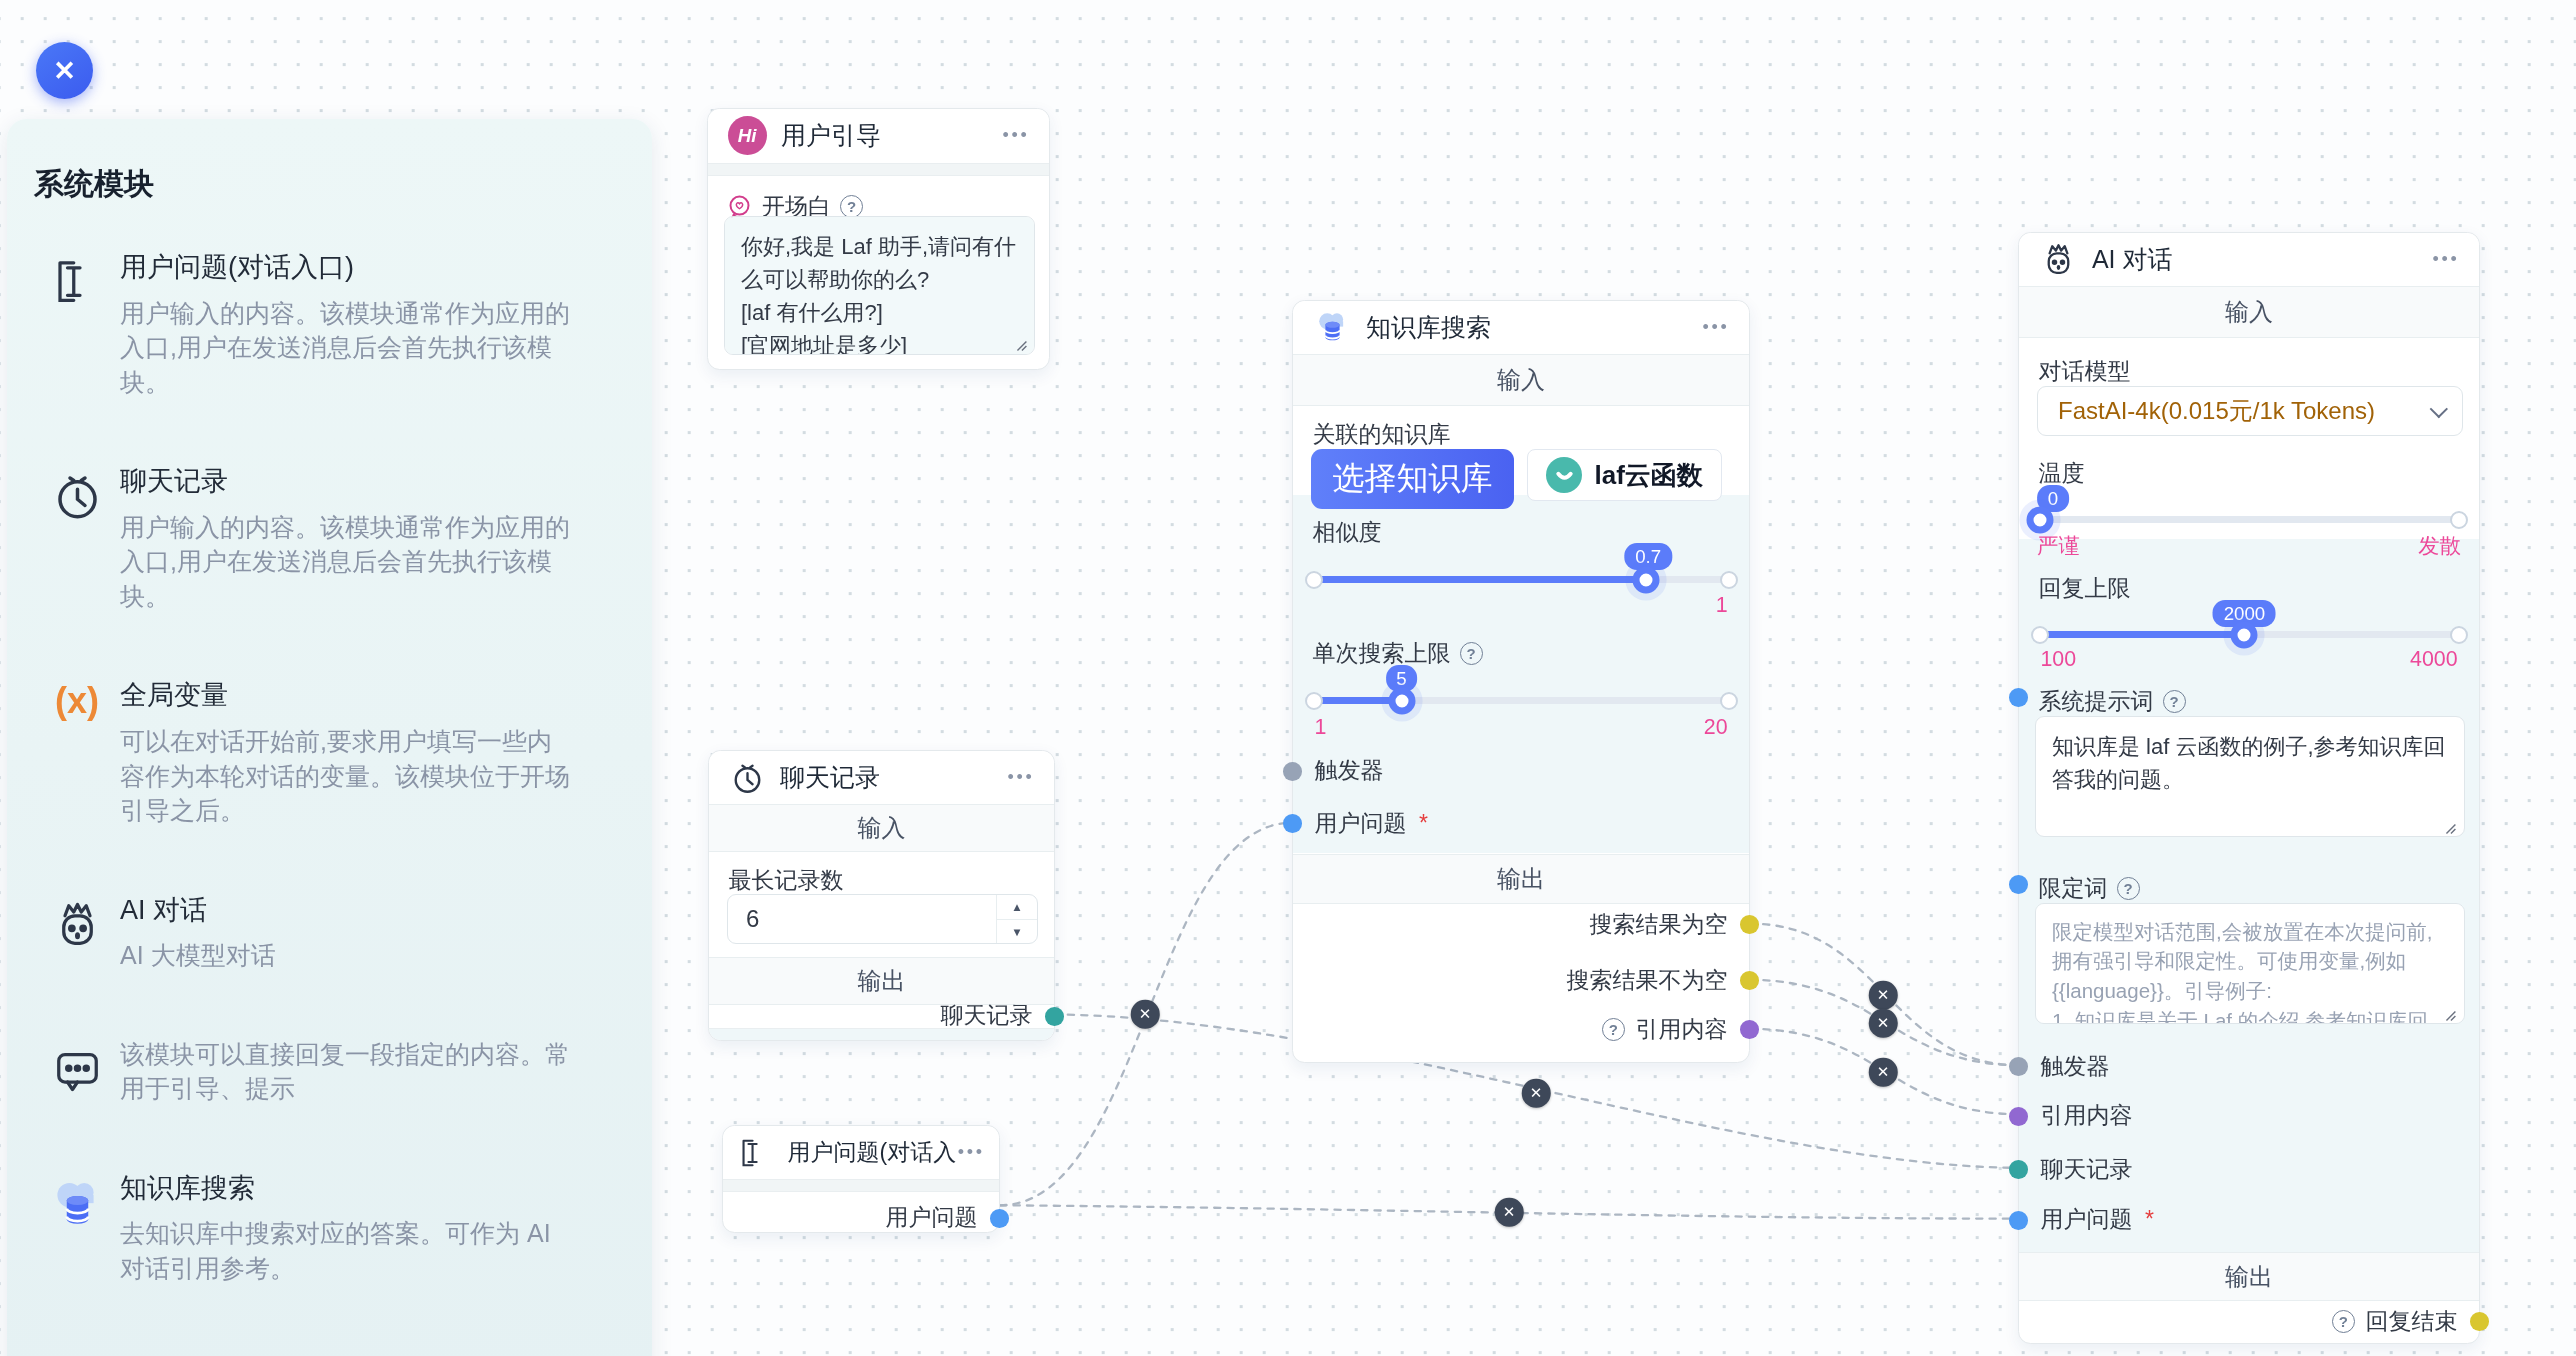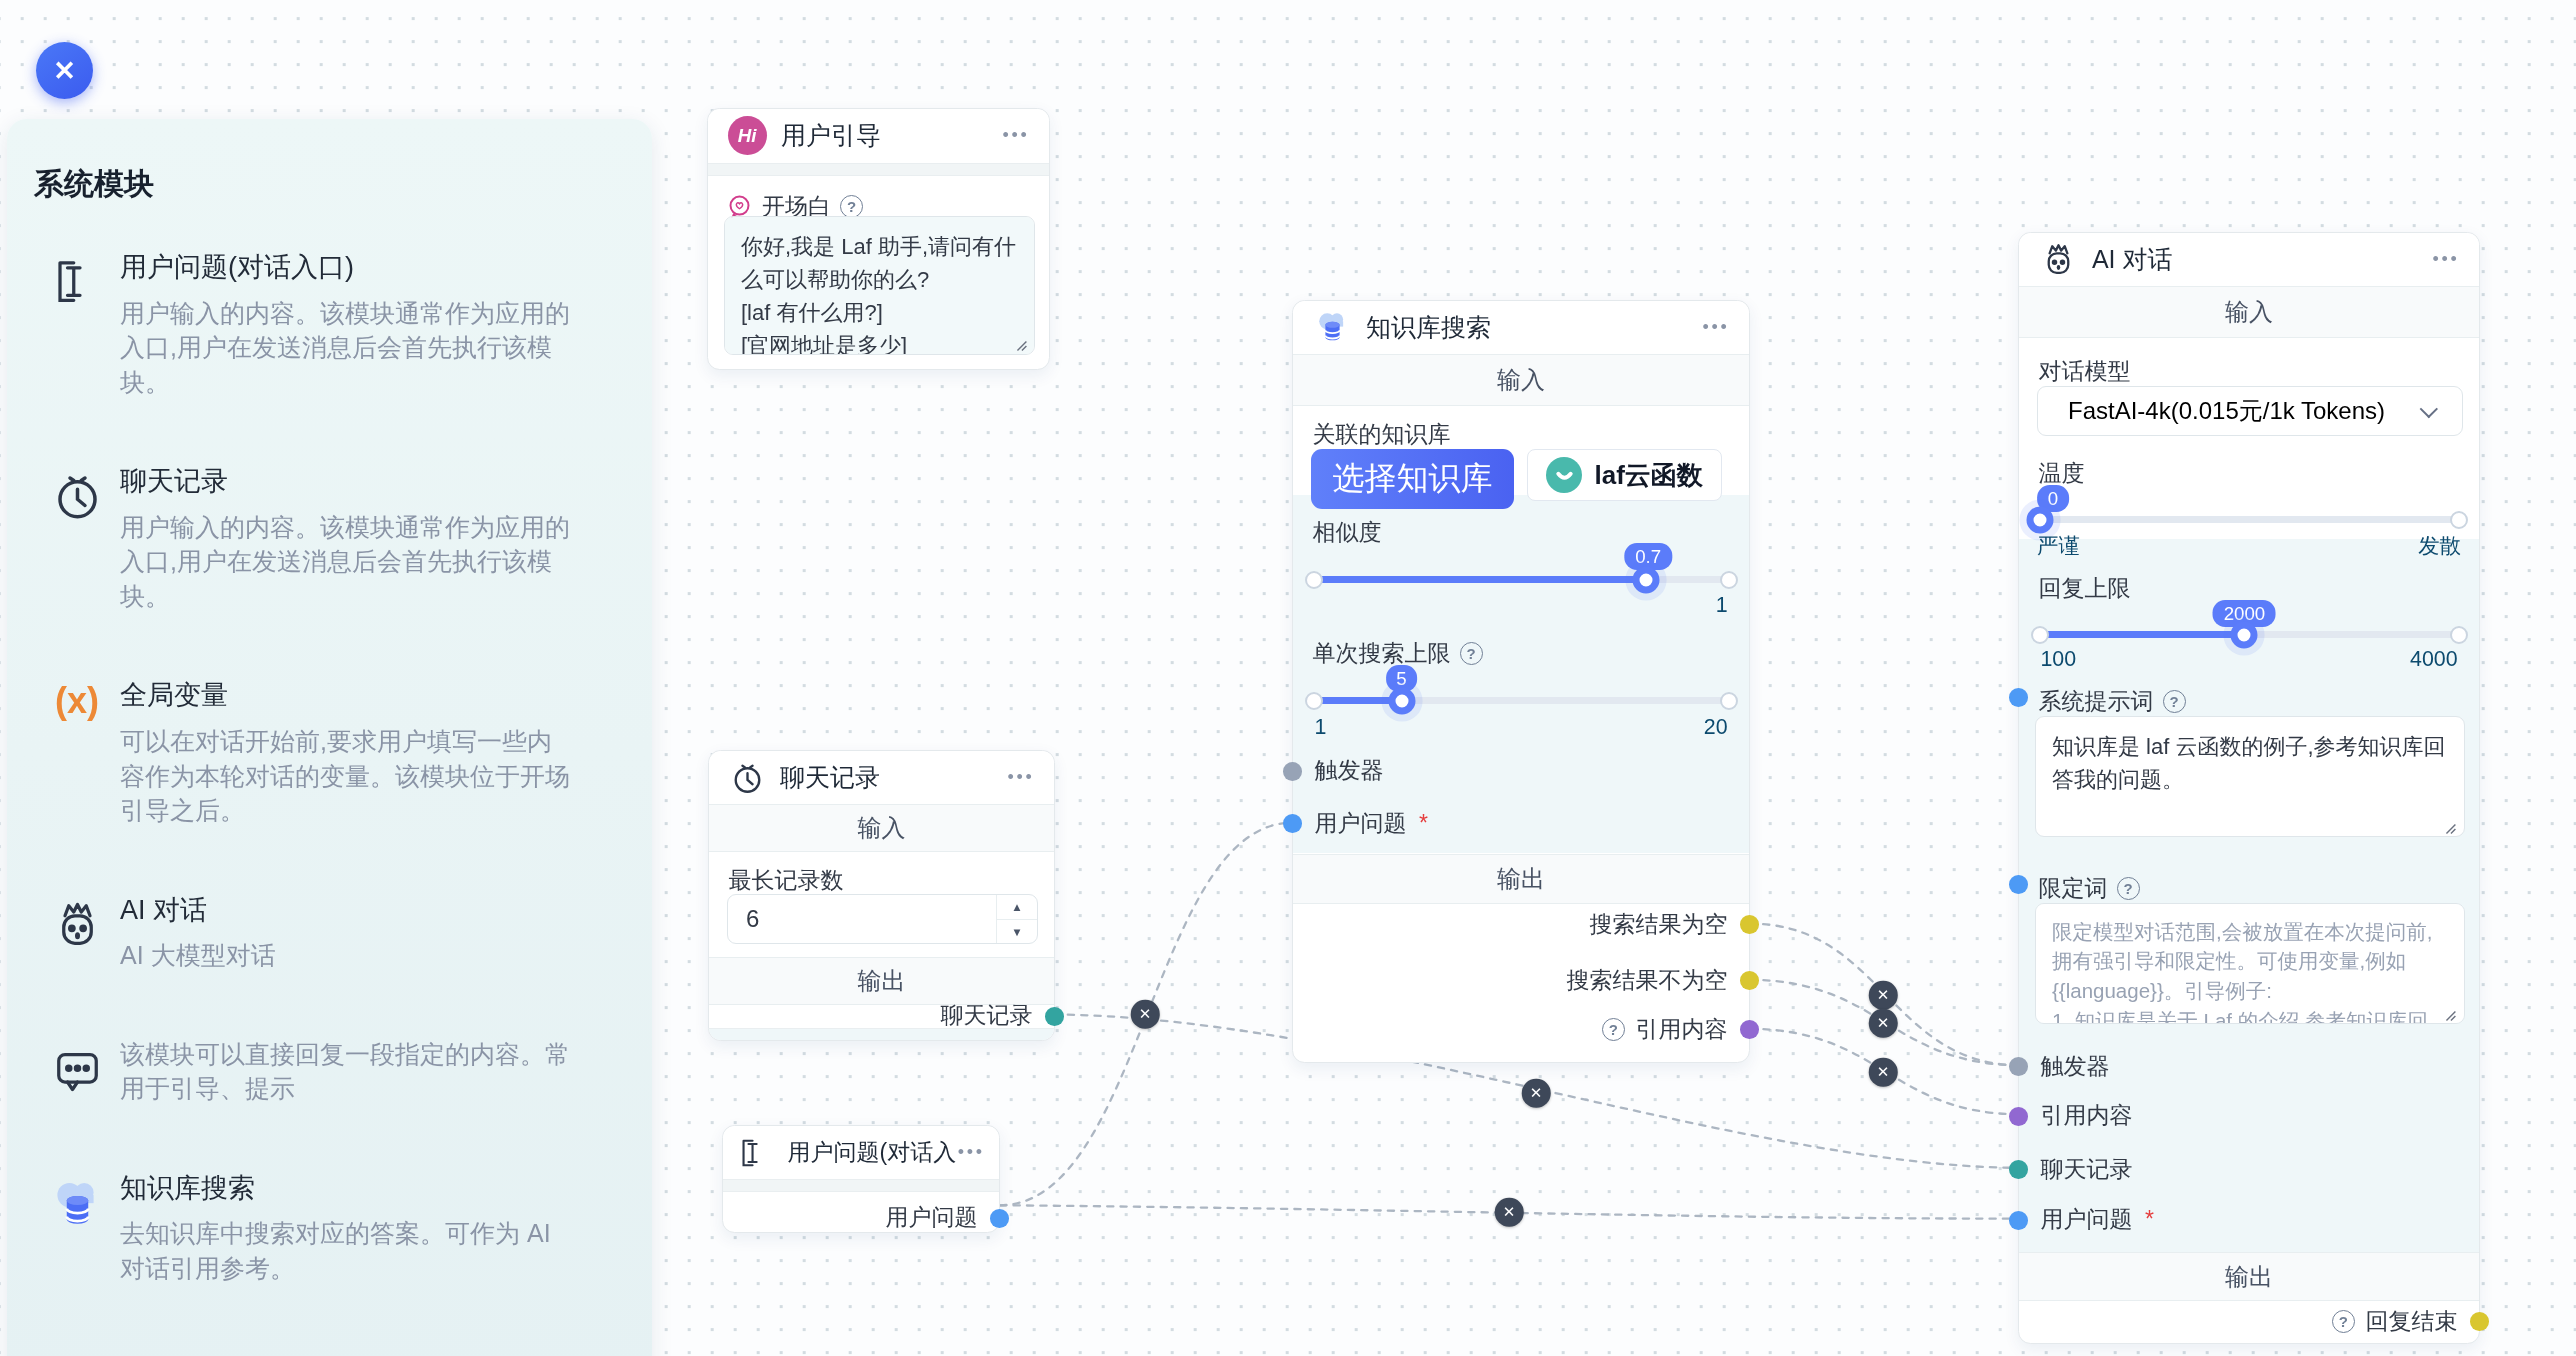--- a/index.html
+++ b/index.html
@@ -62,21 +62,21 @@
   .c-gray{background:#97A3B6;} .c-blue{background:#4D9AF5;} .c-teal{background:#33A4A0;}
   .c-purple{background:#9168D1;} .c-yellow{background:#D9C62F;}
 
   .txa { position:absolute; border:0.9px solid #DFE6EA; border-radius:9px; resize:none;
     font-family:inherit; font-size:23px; line-height:1.5; color:#333A46; padding:12.5px 16px;
     background:#fff; outline:none; }
   .txa::placeholder { color:#98A2B3; }
   .rsz { position:absolute; width:14.3px; height:14.3px; pointer-events:none; }
 
   .sel { position:absolute; height:50px; border:0.9px solid #DFE6EA; border-radius:9px; background:#fff;
-    display:flex; align-items:center; padding:0 30px; font-size:24px; color:#000000; cursor:pointer; }
+    display:flex; align-items:center; padding:0 20px; font-size:24px; color:#a16207; cursor:pointer; }
   .sel .chev { margin-left:auto; width:12.5px; height:12.5px; border-right:2.7px solid #667085;
     border-bottom:2.7px solid #667085; transform:rotate(45deg) translateY(-3.6px); }
 
   .numin { position:absolute; height:50px; border:0.9px solid #DFE6EA; border-radius:9px; background:#fff;
     display:flex; align-items:center; font-size:24px; color:#333A46; }
   .numin .val { flex:1; padding-left:18px; }
   .numin .steps { width:41px; border-left:0.9px solid #E8EEF0; height:100%; display:flex; flex-direction:column; }
   .numin .steps span { flex:1; display:flex; align-items:center; justify-content:center;
     font-size:11.6px; color:#4A5568; cursor:pointer; }
   .numin .steps span:first-child { border-bottom:0.9px solid #E8EEF0; }
@@ -84,21 +84,21 @@
   
   .slider { position:absolute; height:7.1px; background:#E2E8F0; border-radius:3.6px; cursor:pointer; }
   .slider .fill { position:absolute; left:0; top:0; bottom:0; background:#5B7CFA; border-radius:3.6px; }
   .slider .thumb { position:absolute; top:50%; width:27px; height:27px; border-radius:50%;
     background:#fff; border:7.1px solid #5B7CFA; transform:translate(-50%,-50%);
     box-shadow:0 0 0 7.1px rgba(91,124,250,.12); }
   .slider .endc { position:absolute; top:50%; width:18px; height:18px; border-radius:50%;
     background:#fff; border:2.7px solid #CBD5E0; transform:translate(-50%,-50%); }
   .badge { position:absolute; transform:translateX(-50%); background:#5B7CFA; color:#fff;
     border-radius:12.5px; font-size:18.7px; padding:2.7px 10.7px; min-width:30px; text-align:center; }
-  .mm { position:absolute; font-size:21.4px; color:#0c4a6e; }
+  .mm { position:absolute; font-size:21.4px; color:#ec4899; }
 
   .btn-blue { position:absolute; height:60px; border:none; border-radius:11px; color:#fff; font-size:32px;
     background:linear-gradient(90deg,#6080FA,#4A62F1); cursor:pointer; font-family:inherit; }
   .chip { position:absolute; height:52px; background:#fff; border:0.9px solid #E2E8F0; border-radius:8px;
     display:flex; align-items:center; gap:12.5px; padding:0 18px; cursor:pointer; }
   .chip .cav { width:36px; height:36px; border-radius:50%; background:#49B9AC; display:flex;
     align-items:center; justify-content:center; }
   .chip .ctxt { font-size:26px; font-weight:700; color:#111827; }
 
   .hi-av { width:39px; height:39px; border-radius:50%; background:#CB4D96; color:#fff;

